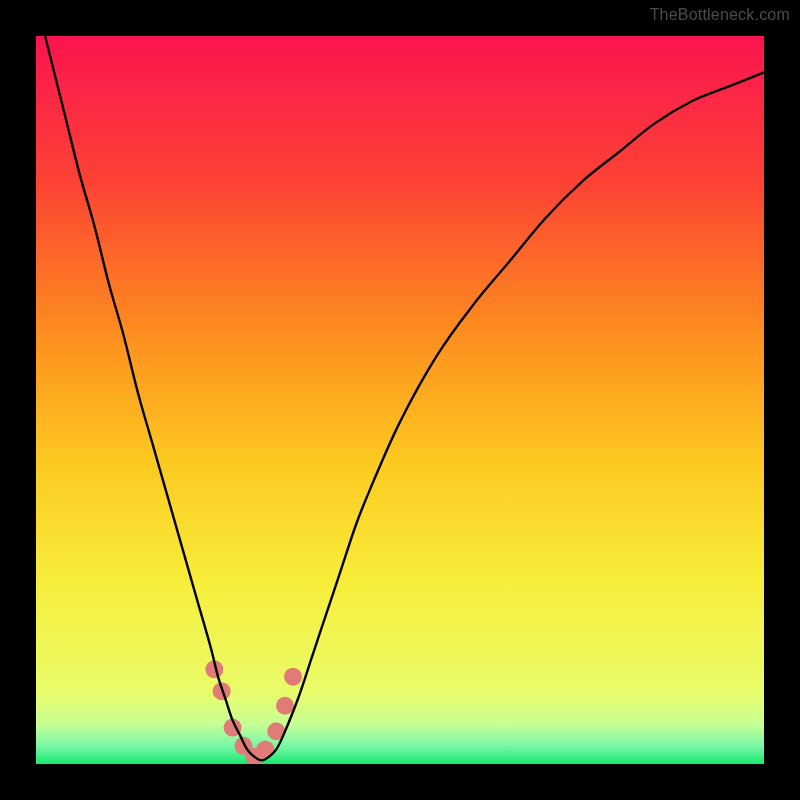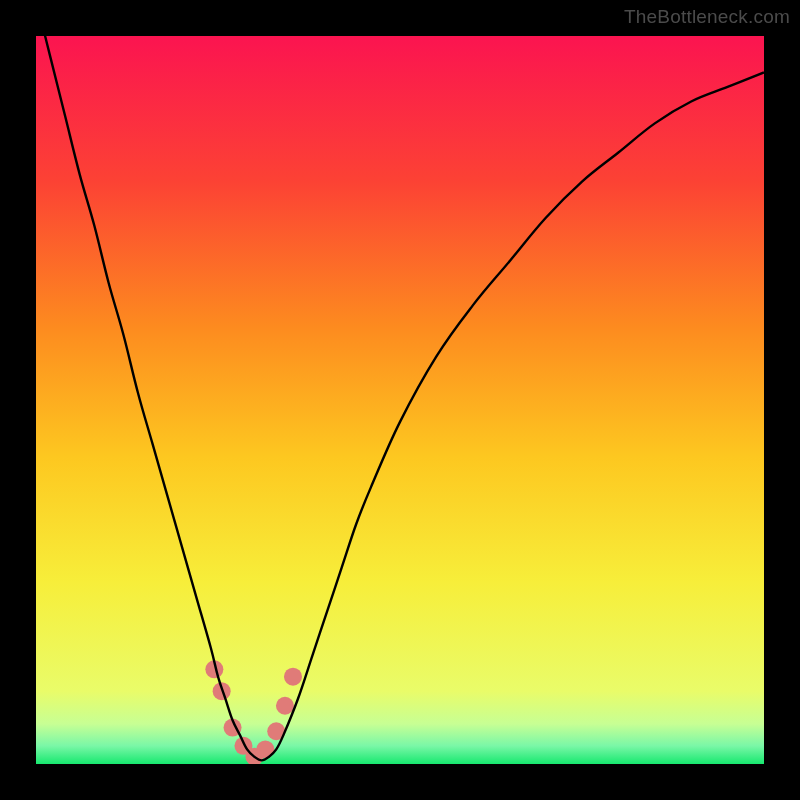--- a/index.html
+++ b/index.html
@@ -22,21 +22,21 @@
     top: 36px;
     width: 728px;
     height: 728px;
     overflow: hidden;
   }
   .watermark {
     position: absolute;
     top: 6px;
     right: 10px;
     color: #4b4b4b;
-    font-size: 19px;
+    font-size: 16px;
     font-weight: 500;
     letter-spacing: 0.2px;
   }
   svg { display: block; }
 </style>
 </head>
 <body>
 
 <div class="frame">
 

